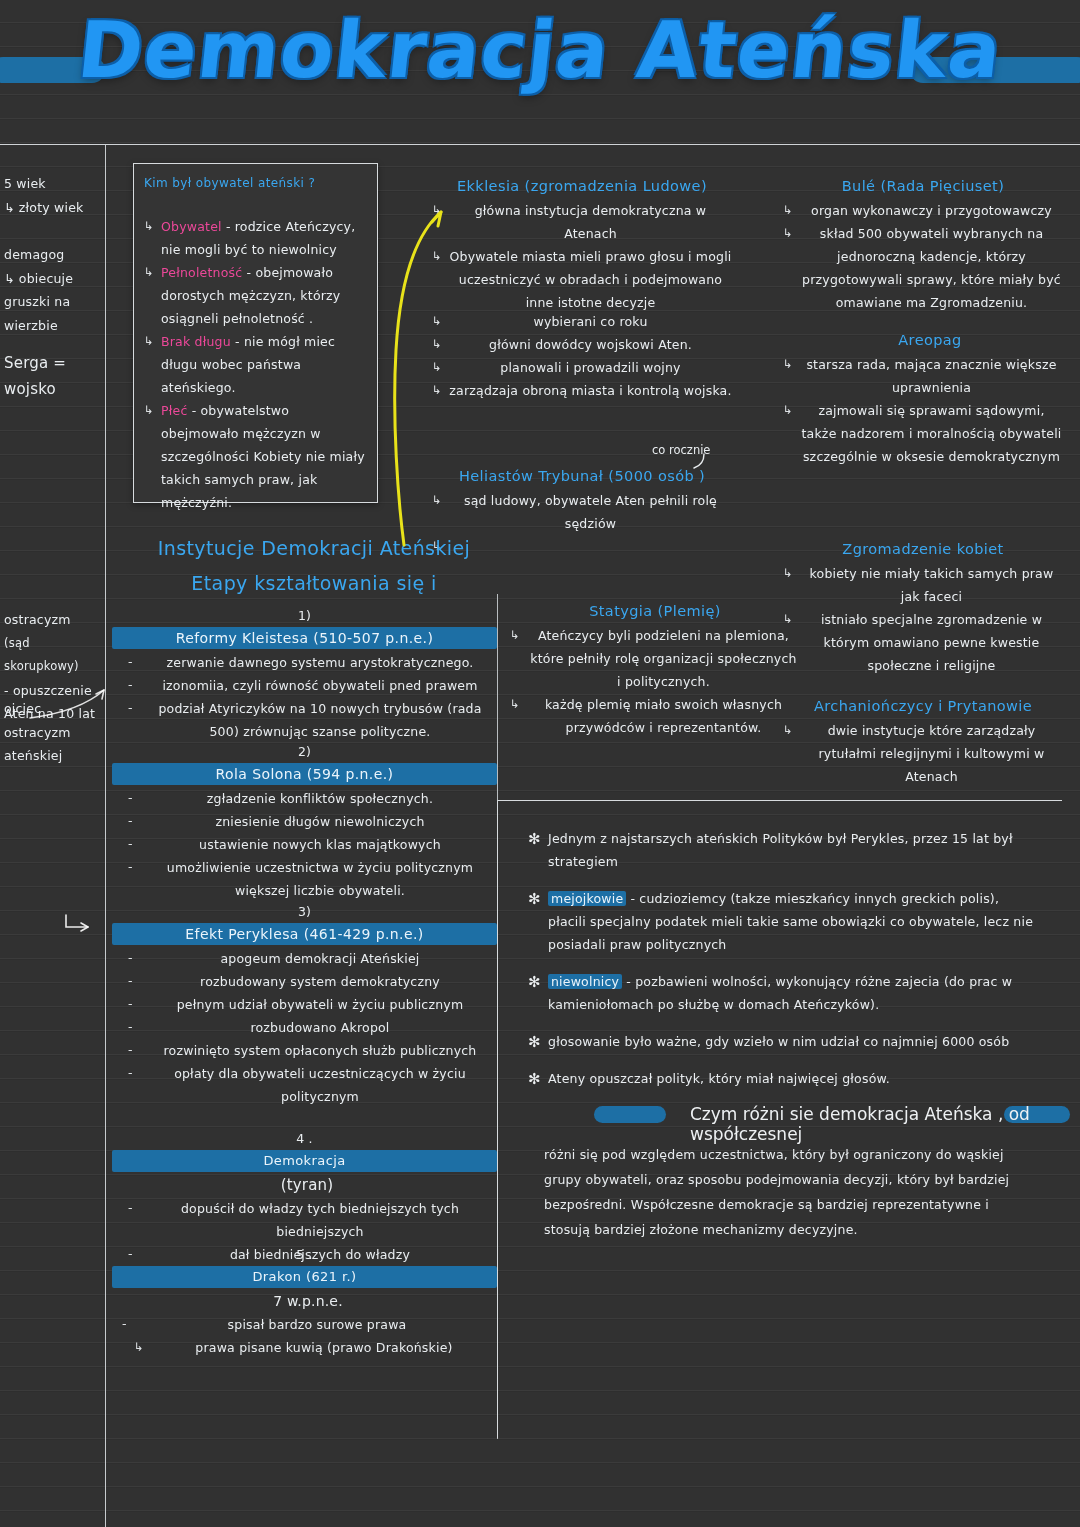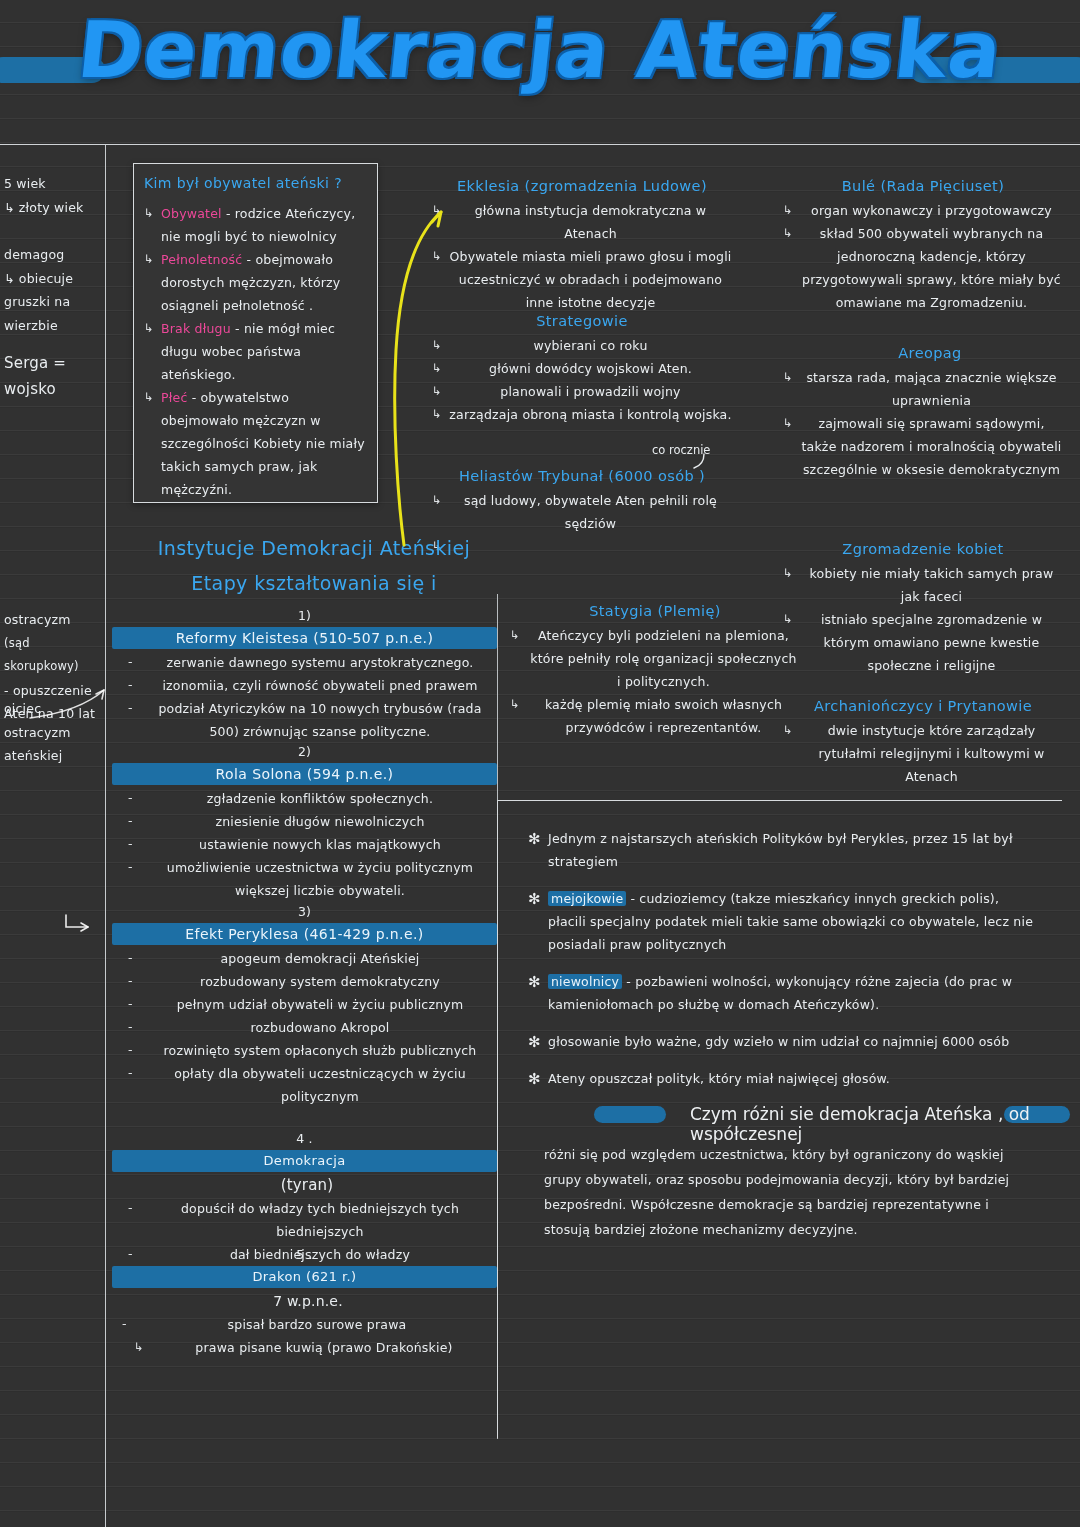--- a/index.html
+++ b/index.html
@@ -135,21 +135,21 @@
     <div class="hw">- opuszczenie</div>
     <div class="hw">Aten na 10 lat</div>
   </div>
   <div class="mnote" style="top:697px">
     <div class="hw">ojciec</div>
     <div class="hw">ostracyzm</div>
     <div class="hw">ateńskiej</div>
   </div>
 
   <div class="card" id="card-citizen">
-    <div class="blue-ttl" style="font-size:14px;margin-bottom:8px">Kim był obywatel ateński ?</div>
+    <div class="blue-ttl" style="font-size:12px;margin-bottom:21px">Kim był obywatel ateński ?</div>
     <div class="li hw">
       <span class="bullet">↳</span>
       <span class="blue">Obywatel</span>
       <span>- rodzice Ateńczycy, nie mogli być to niewolnicy</span>
     </div>
     <div class="li hw">
       <span class="bullet">↳</span>
       <span class="blue">Pełnoletność</span>
       <span>- obejmowało dorostych mężczyzn, którzy osiągneli pełnoletność .</span>
     </div>
@@ -165,48 +165,47 @@
     </div>
   </div>
 
   <div class="sec" style="left:432px;top:175px;width:300px">
     <span class="blue-ttl">Ekklesia (zgromadzenia Ludowe)</span>
     <div class="li hw"><span class="bullet">↳</span><span>główna instytucja demokratyczna w Atenach</span></div>
     <div class="li hw"><span class="bullet">↳</span><span>Obywatele miasta mieli prawo głosu i mogli uczestniczyć w obradach i podejmowano inne istotne decyzje</span></div>
   </div>
 
   <div class="sec" style="left:432px;top:310px;width:300px">
-    <span class="blue-ttl">Strategowie</span>
     <div class="li hw"><span class="bullet">↳</span><span>wybierani co roku</span></div>
     <div class="li hw"><span class="bullet">↳</span><span>główni dowódcy wojskowi Aten.</span></div>
     <div class="li hw"><span class="bullet">↳</span><span>planowali i prowadzili wojny</span></div>
     <div class="li hw"><span class="bullet">↳</span><span>zarządzaja obroną miasta i kontrolą wojska.</span></div>
   </div>
 
   <div class="co-rocznie" style="left:652px;top:443px">co rocznie</div>
 
   <div class="sec" style="left:432px;top:465px;width:300px">
-    <span class="blue-ttl">Heliastów Trybunał (6000 osób )</span>
+    <span class="blue-ttl">Heliastów Trybunał (5000 osób )</span>
     <div class="li hw"><span class="bullet">↳</span><span>sąd ludowy, obywatele Aten pełnili rolę sędziów</span></div>
     <div class="li hw"><span class="bullet">↳</span></div>
   </div>
 
   <div class="sec" style="left:510px;top:600px;width:290px">
     <span class="blue-ttl">Statygia (Plemię)</span>
     <div class="li hw"><span class="bullet">↳</span><span>Ateńczycy byli podzieleni na plemiona, które pełniły rolę organizacji społecznych i politycznych.</span></div>
     <div class="li hw"><span class="bullet">↳</span><span>każdę plemię miało swoich własnych przywódców i reprezentantów.</span></div>
   </div>
 
   <div class="sec" style="left:783px;top:175px;width:280px">
     <span class="blue-ttl">Bulé (Rada Pięciuset)</span>
     <div class="li hw"><span class="bullet">↳</span><span>organ wykonawczy i przygotowawczy</span></div>
     <div class="li hw"><span class="bullet">↳</span><span>skład 500 obywateli wybranych na jednoroczną kadencje, którzy przygotowywali sprawy, które miały być omawiane ma Zgromadzeniu.</span></div>
   </div>
 
-  <div class="sec" style="left:783px;top:342px;width:280px">
+  <div class="sec" style="left:783px;top:329px;width:280px">
     <span class="blue-ttl" style="margin-left:14px">Areopag</span>
     <div class="li hw"><span class="bullet">↳</span><span>starsza rada, mająca znacznie większe uprawnienia</span></div>
     <div class="li hw"><span class="bullet">↳</span><span>zajmowali się sprawami sądowymi, także nadzorem i moralnością obywateli szczególnie w oksesie demokratycznym</span></div>
   </div>
 
   <div class="sec" style="left:783px;top:538px;width:280px">
     <span class="blue-ttl">Zgromadzenie kobiet</span>
     <div class="li hw"><span class="bullet">↳</span><span>kobiety nie miały takich samych praw jak faceci</span></div>
     <div class="li hw"><span class="bullet">↳</span><span>istniało specjalne zgromadzenie w którym omawiano pewne kwestie społeczne i religijne</span></div>
   </div>

